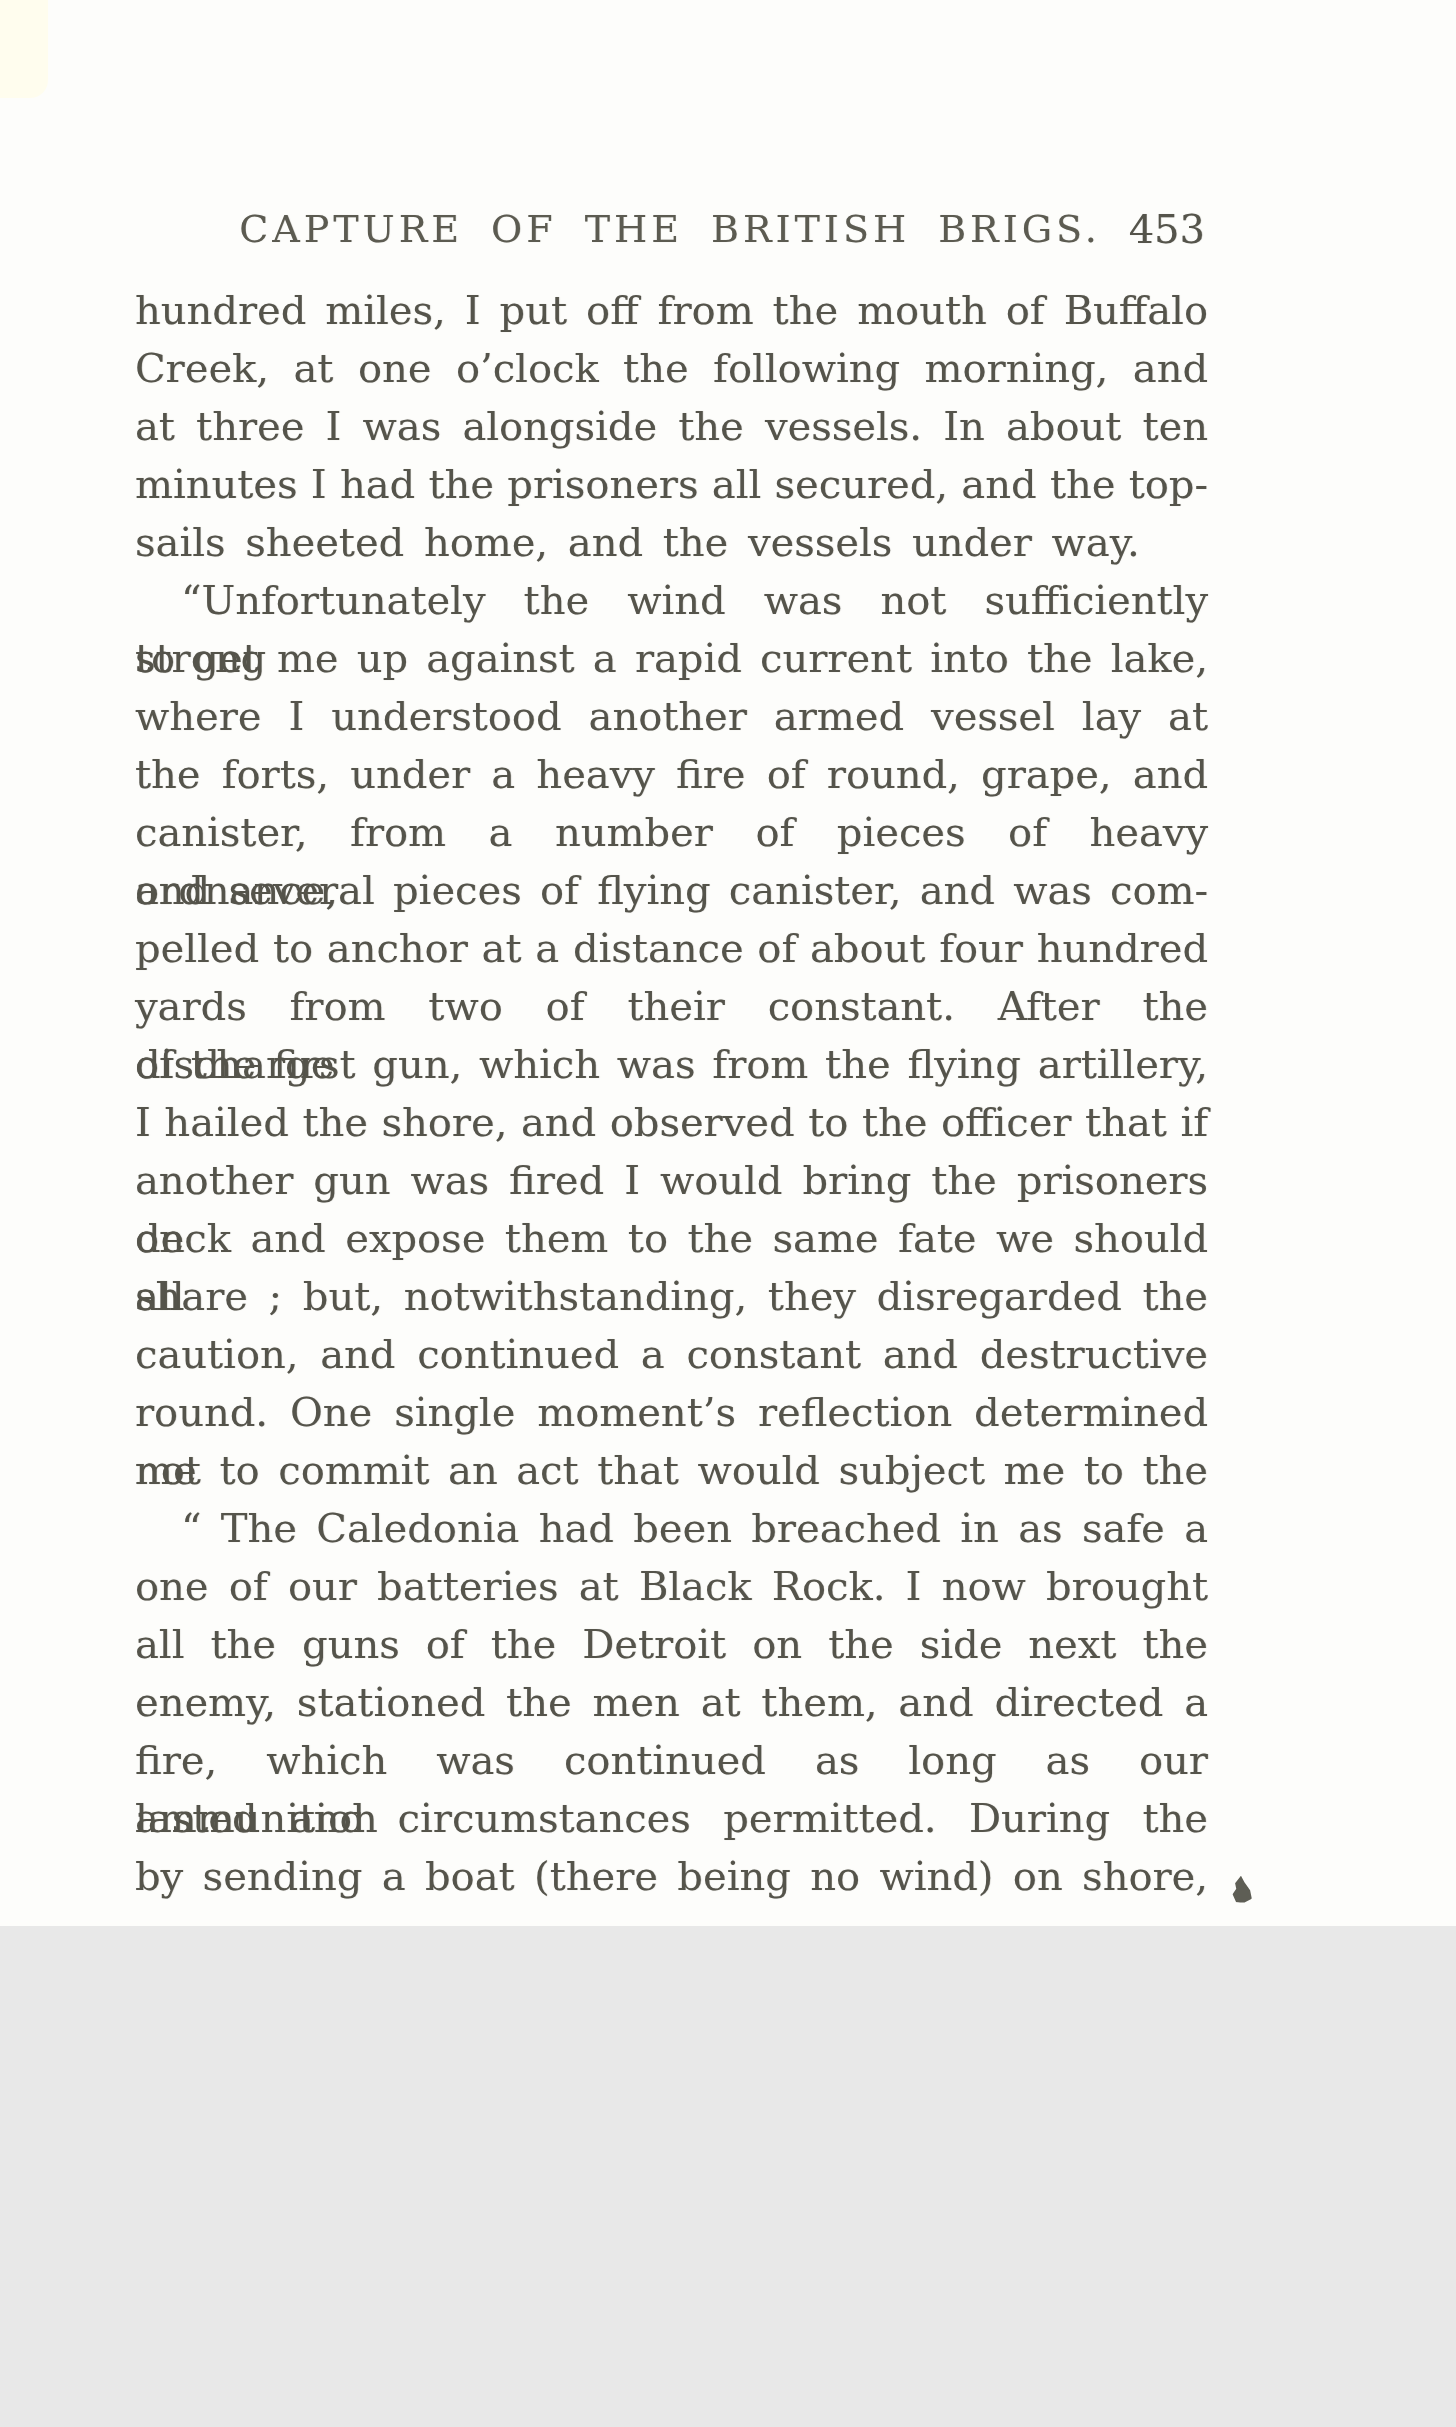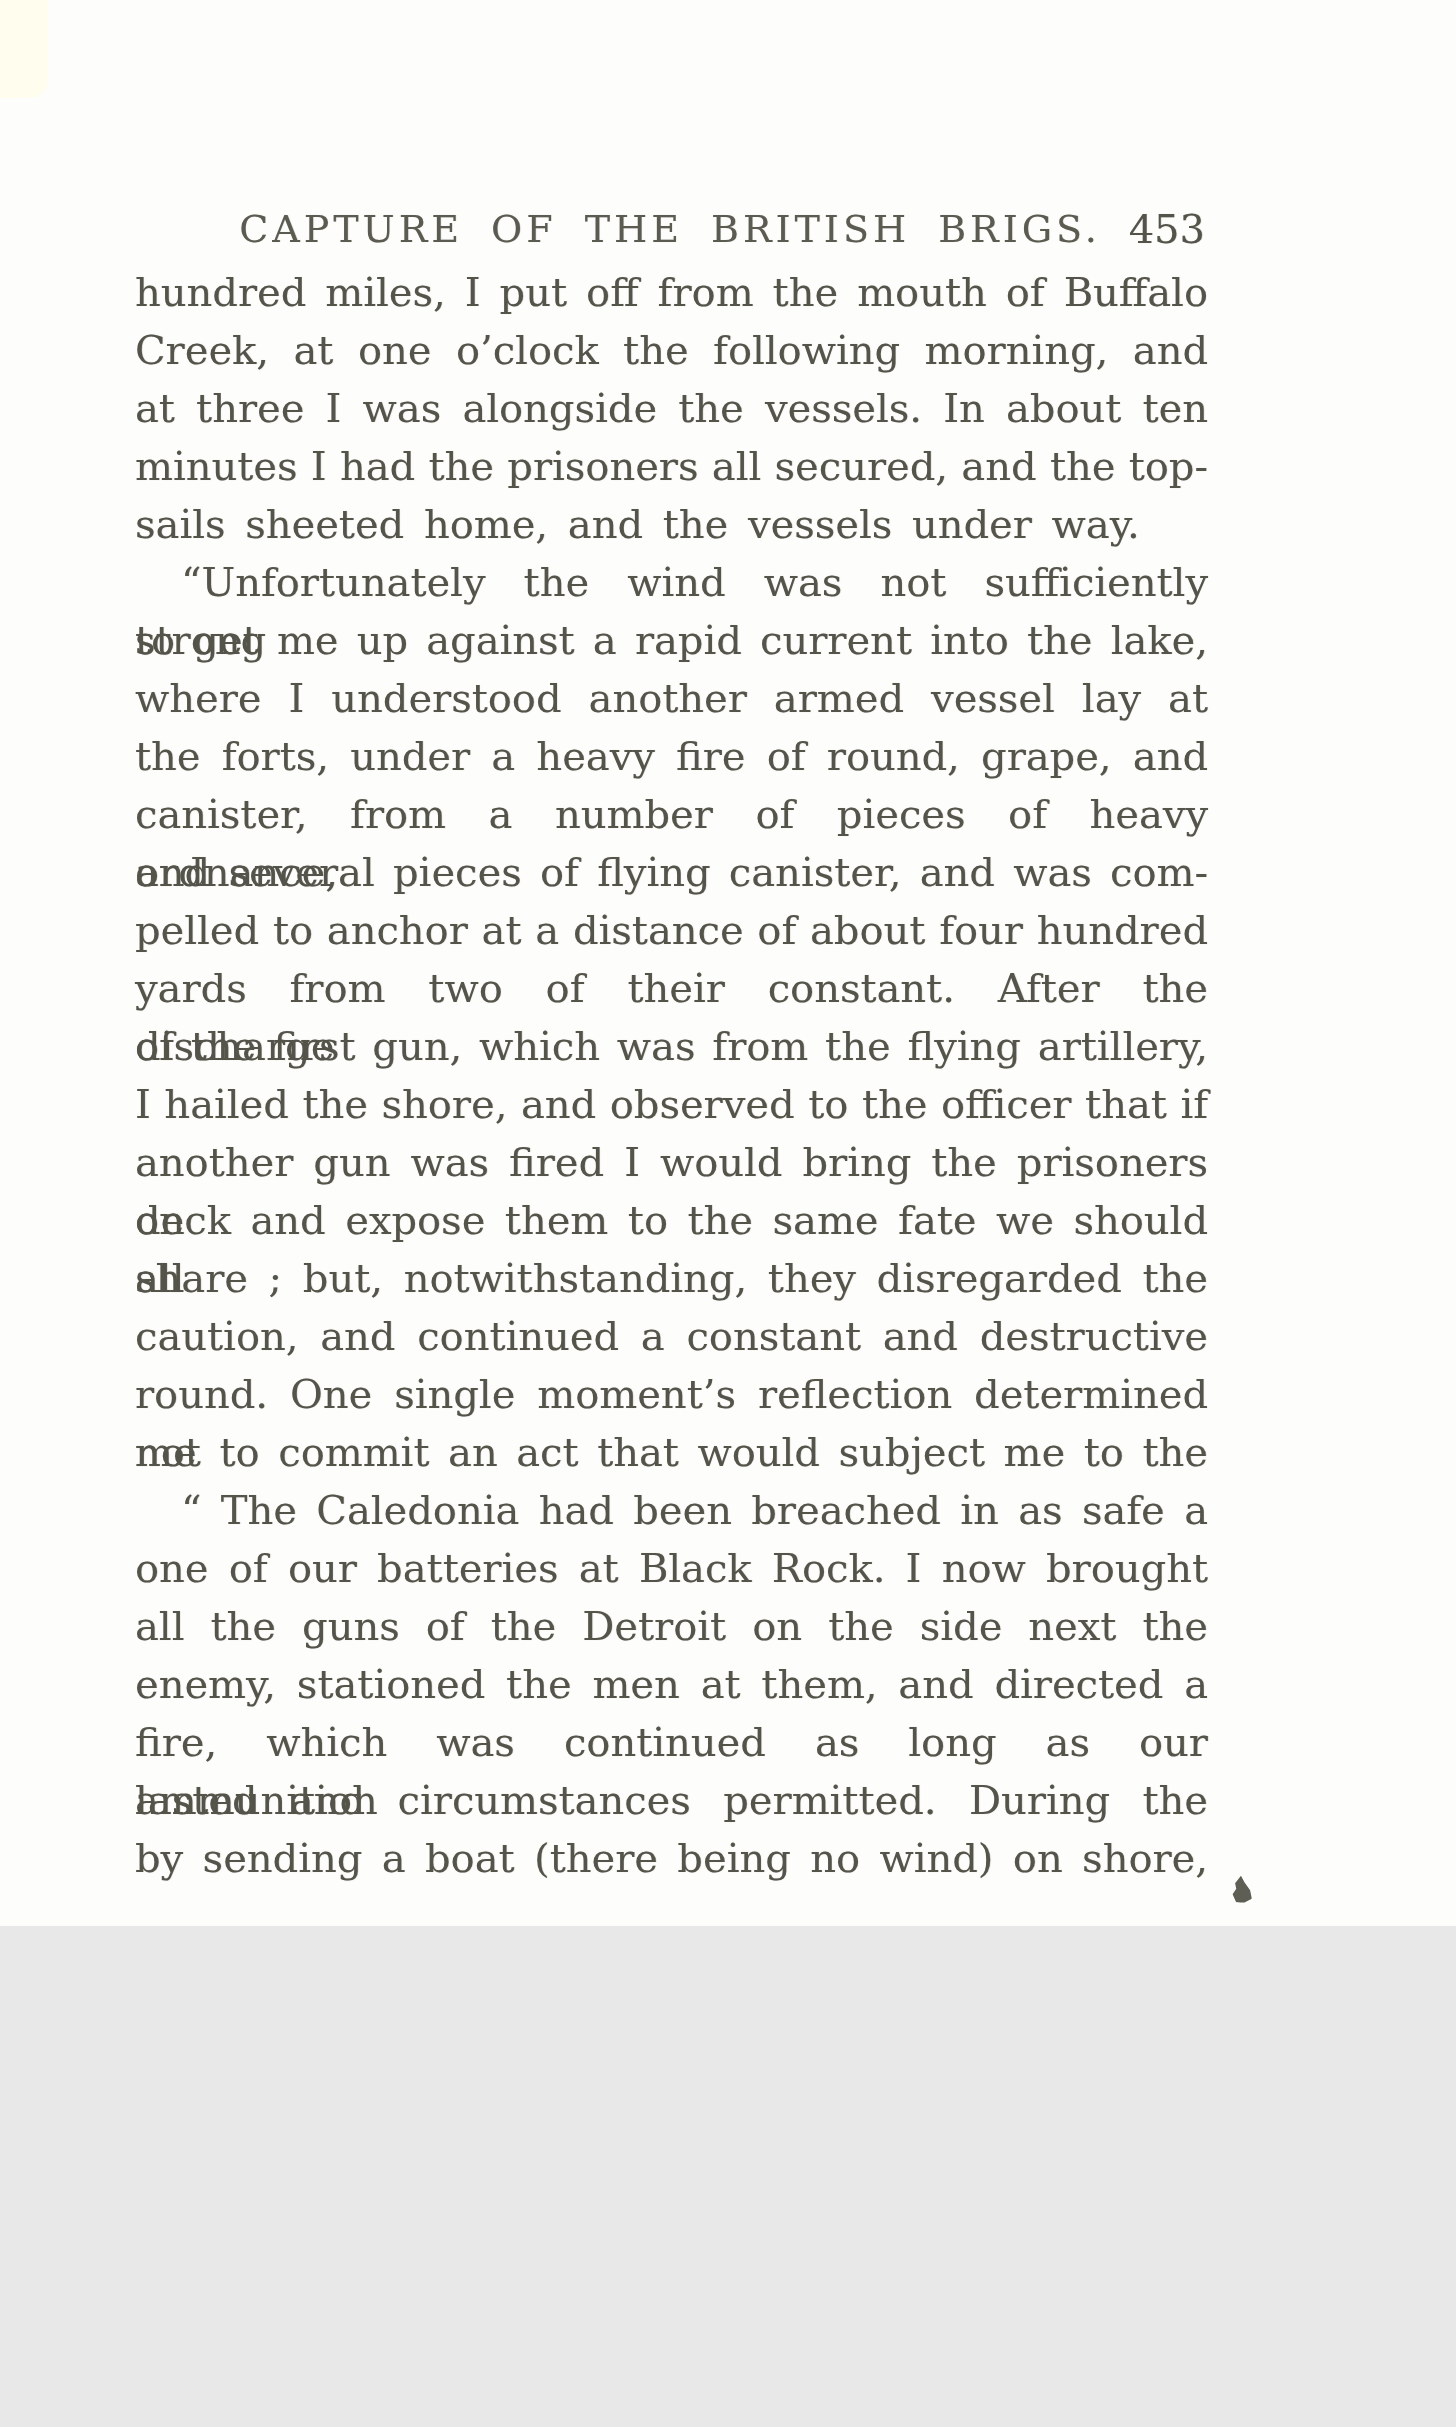--- a/index.html
+++ b/index.html
@@ -48,21 +48,21 @@
     position: absolute;
     right: 0;
     top: 0;
     font-size: 40px;
     color: var(--ink, #55544b);
     text-shadow: 0.4px 0.4px 0.7px rgba(85, 84, 75, 0.4);
   }
   .text-block {
     position: absolute;
     left: 135px;
-    top: 263px;
+    top: 281px;
     width: 1073px;
     color: var(--ink, #55544b);
   }
   .line {
     height: 58px;
     line-height: 58px;
     font-size: 40px;
     white-space: nowrap;
     text-shadow: 0.4px 0.4px 0.8px rgba(85, 84, 75, 0.35);
   }

